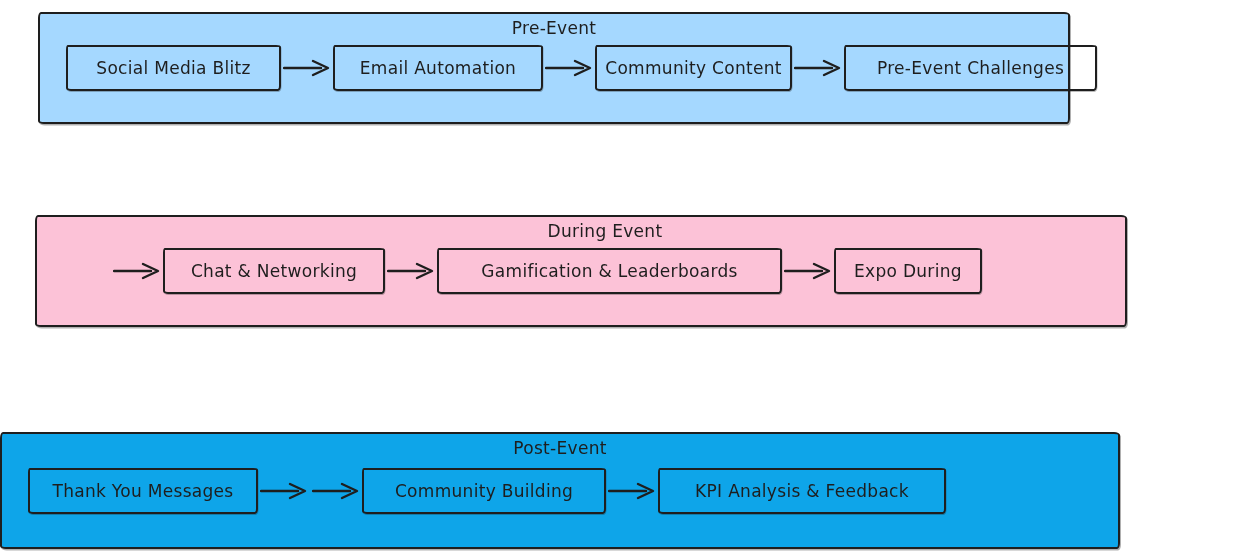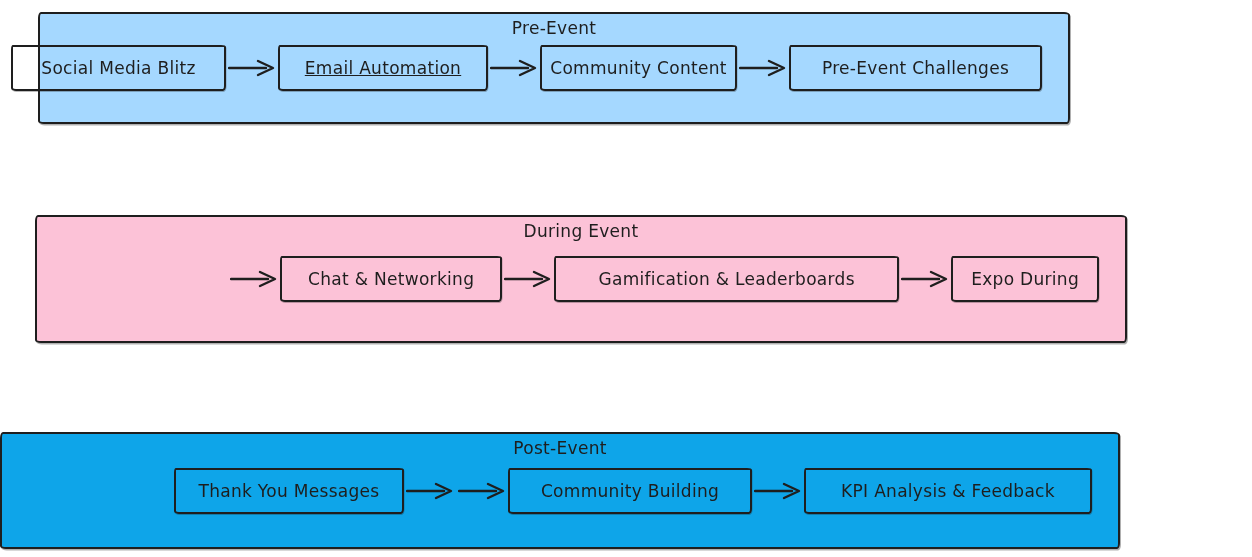--- a/index.html
+++ b/index.html
@@ -31,21 +31,21 @@
     line-height: 20px;
     text-align: center;
     font-size: 17px;
     letter-spacing: 0.3px;
     flex: 0 0 auto;
   }
   .band-row {
     flex: 1 1 auto;
     display: flex;
     align-items: center;
-    justify-content: flex-end;
+    justify-content: flex-start;
     padding: 0 26px 24px 26px;
   }
   .node {
     box-sizing: border-box;
     border: 2px solid #1e1e1e;
     border-radius: 2px 5px 3px 5px / 5px 2px 5px 3px;
     box-shadow: 0.5px 1px 0 0 rgba(30,30,30,0.3);
     height: 46px;
     display: flex;
     align-items: center;
@@ -70,41 +70,41 @@
   <section class="band" style="left: 38px; top: 12px; width: 1032px; height: 112px; background-color: rgb(165, 216, 255);">
     <div class="band-title">Pre-Event</div>
     <div class="band-row">
       <div class="node" style="min-width:215px;">
         <span>Social Media Blitz</span>
       </div>
       <svg class="arrow" width="48" height="20" viewBox="0 0 48 20">
         <line x1="1" y1="10" x2="38" y2="10" stroke="currentColor" stroke-width="2.4" stroke-linecap="round"></line>
         <polyline points="30,3 45,10 30,17" fill="none" stroke="currentColor" stroke-width="2.4" stroke-linejoin="round" stroke-linecap="round"></polyline>
       </svg>
-      <div class="node" style="min-width:210px;text-decoration:underline;">
+      <div class="node" style="min-width:210px;">
         <span>Email Automation</span>
       </div>
       <svg class="arrow" width="48" height="20" viewBox="0 0 48 20">
         <line x1="1" y1="10" x2="38" y2="10" stroke="currentColor" stroke-width="2.4" stroke-linecap="round"></line>
         <polyline points="30,3 45,10 30,17" fill="none" stroke="currentColor" stroke-width="2.4" stroke-linejoin="round" stroke-linecap="round"></polyline>
       </svg>
       <div class="node" style="min-width:197px;">
         <span>Community Content</span>
       </div>
       <svg class="arrow" width="48" height="20" viewBox="0 0 48 20">
         <line x1="1" y1="10" x2="38" y2="10" stroke="currentColor" stroke-width="2.4" stroke-linecap="round"></line>
         <polyline points="30,3 45,10 30,17" fill="none" stroke="currentColor" stroke-width="2.4" stroke-linejoin="round" stroke-linecap="round"></polyline>
       </svg>
       <div class="node" style="min-width:253px;">
         <span>Pre-Event Challenges</span>
       </div>
     </div>
   </section>
 
-  <section class="band" style="left: 35px; top: 215px; width: 1092px; height: 128px; background-color: rgb(252, 194, 215);">
+  <section class="band" style="left: 35px; top: 215px; width: 1092px; height: 112px; background-color: rgb(252, 194, 215); padding-left: 48px;">
     <div class="band-title">During Event</div>
     <div class="band-row">
       <svg class="arrow" width="48" height="20" viewBox="0 0 48 20">
         <line x1="1" y1="10" x2="38" y2="10" stroke="currentColor" stroke-width="2.4" stroke-linecap="round"></line>
         <polyline points="30,3 45,10 30,17" fill="none" stroke="currentColor" stroke-width="2.4" stroke-linejoin="round" stroke-linecap="round"></polyline>
       </svg>
       <div class="node" style="min-width:222px;">
         <span>Chat &amp; Networking</span>
       </div>
       <svg class="arrow" width="48" height="20" viewBox="0 0 48 20">

